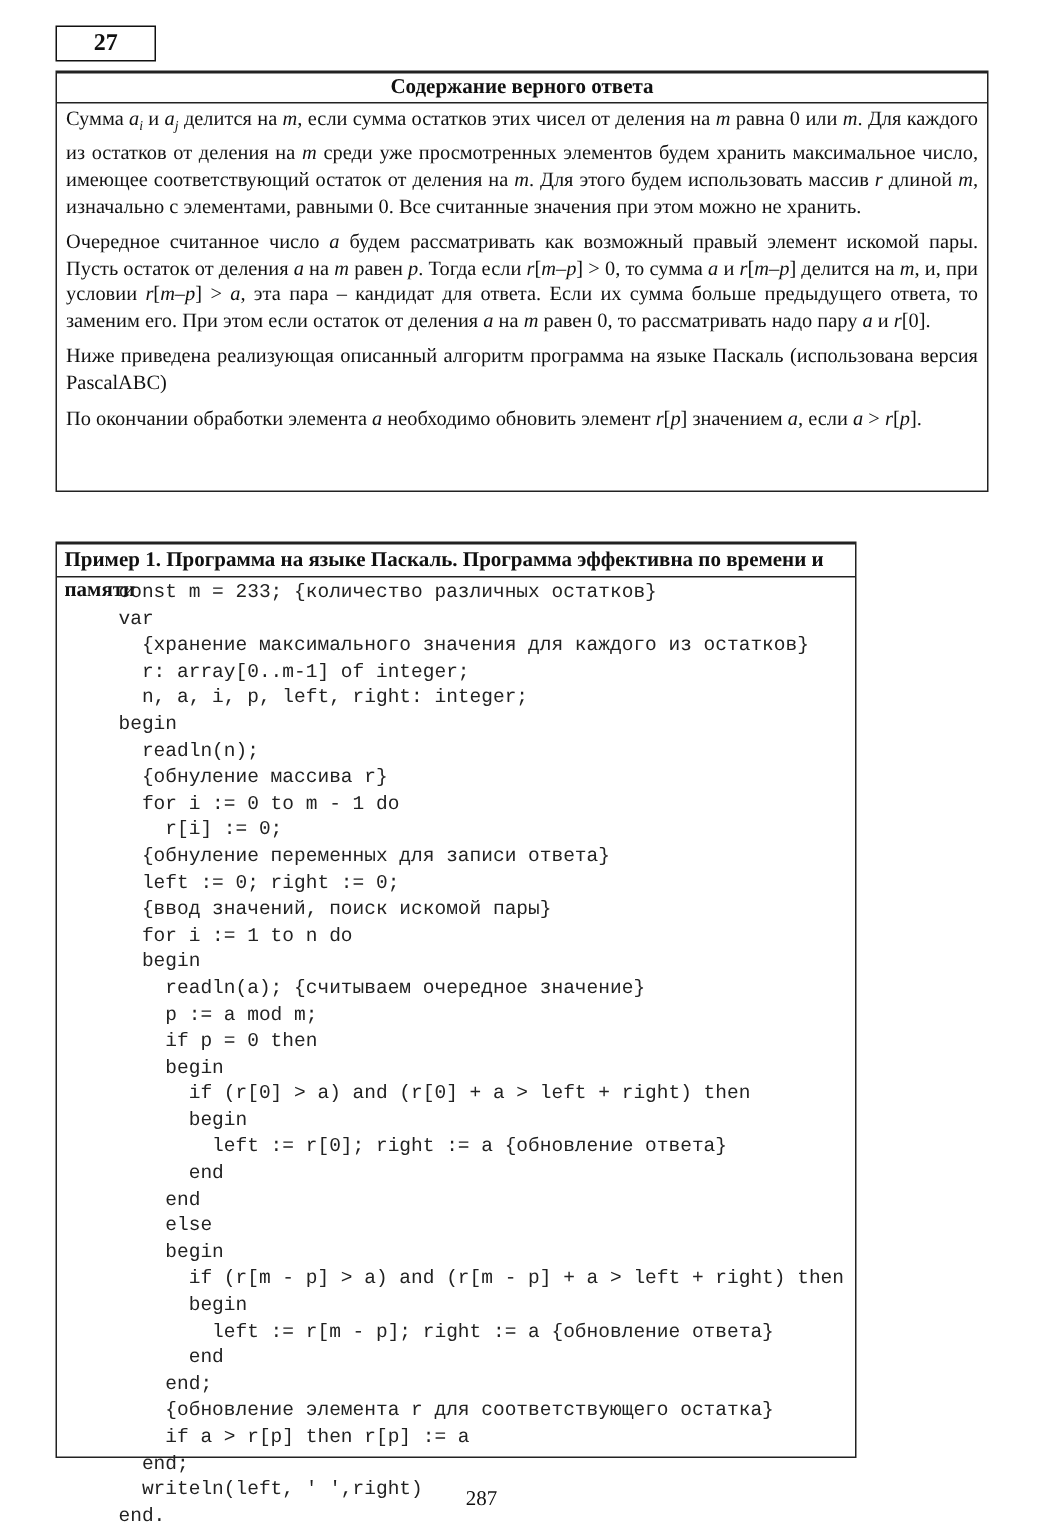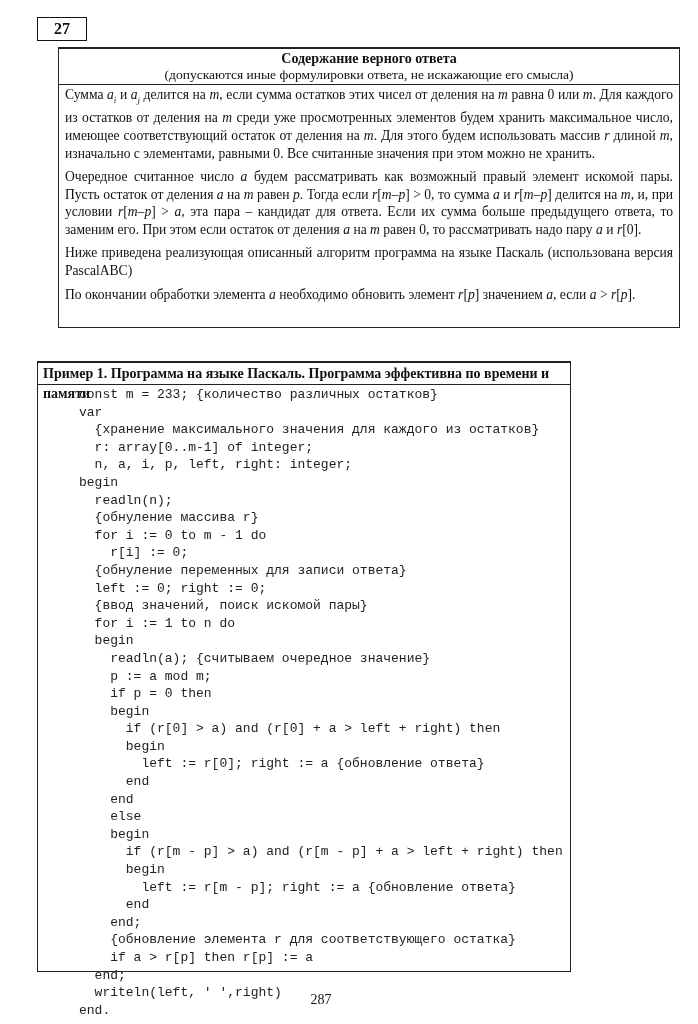--- a/index.html
+++ b/index.html
@@ -1,27 +1,27 @@
 <!DOCTYPE html>
 <html><head>
   <meta charset="utf-8">
   <style>
     html, body { margin: 0; padding: 0; background: #ffffff; }
     body {
       width: 698px; height: 1024px; position: relative; overflow: hidden;
       font-family: "Liberation Serif", serif; color: #111;
     }
     .task-num {
-      position: absolute; left: 37px; top: 17px; width: 50px; height: 24px;
+      position: absolute; left: 37px; top: 17px; width: 67px; height: 24px;
       border: 1.5px solid #111; box-sizing: border-box;
       font-weight: bold; font-size: 16px; text-align: center; line-height: 21px;
     }
     .box1 {
       position: absolute; left: 37px; top: 47px; width: 622px; height: 281px;
-      border: 1px solid #222; border-top: 2px solid #222; box-sizing: border-box; margin-left: 21px;
+      border: 1px solid #222; border-top: 2px solid #222; box-sizing: border-box;
     }
     .box1-head {
       border-bottom: 1px solid #222; text-align: center; padding: 2px 0 1px 0;
     }
     .box1-head .t1 { font-weight: bold; font-size: 14px; line-height: 16px; }
     .box1-head .t2 { font-size: 13.5px; line-height: 16px; }
     .box1-body { padding: 1px 6px 0 6px; font-size: 13.6px; line-height: 17.6px; text-align: justify; }
     .box1-body p { margin: 0 0 6px 0; }
     .box1-body i { font-style: italic; }
     .box2 {
@@ -44,21 +44,20 @@
     }
   </style>
 </head>
 <body>
 
 <div class="task-num"><span>27</span></div>
 
 <div class="box1">
   <div class="box1-head">
     <div class="t1">Содержание верного ответа</div>
-    <div class="t2">(допускаются иные формулировки ответа, не искажающие его смысла)</div>
   </div>
   <div class="box1-body">
     <p>Сумма <i>a<sub style="font-size:9px">i</sub></i> и <i>a<sub style="font-size:9px">j</sub></i> делится на <i>m</i>, если сумма остатков этих чисел от деления на <i>m</i> равна 0 или <i>m</i>. Для каждого из остатков от деления на <i>m</i> среди уже просмотренных элементов будем хранить максимальное число, имеющее соответствующий остаток от деления на <i>m</i>. Для этого будем использовать массив <i>r</i> длиной <i>m</i>, изначально с элементами, равными 0. Все считанные значения при этом можно не хранить.</p>
     <p>Очередное считанное число <i>a</i> будем рассматривать как возможный правый элемент искомой пары. Пусть остаток от деления <i>a</i> на <i>m</i> равен <i>p</i>. Тогда если <i>r</i>[<i>m–p</i>] &gt; 0, то сумма <i>a</i> и <i>r</i>[<i>m–p</i>] делится на <i>m</i>, и, при условии <i>r</i>[<i>m–p</i>] &gt; <i>a</i>, эта пара – кандидат для ответа. Если их сумма больше предыдущего ответа, то заменим его. При этом если остаток от деления <i>a</i> на <i>m</i> равен 0, то рассматривать надо пару <i>a</i> и <i>r</i>[0].</p>
     <p>Ниже приведена реализующая описанный алгоритм программа на языке Паскаль (использована версия PascalABC)</p>
     <p>По окончании обработки элемента <i>a</i> необходимо обновить элемент <i>r</i>[<i>p</i>] значением <i>a</i>, если <i>a</i> &gt; <i>r</i>[<i>p</i>].</p>
   </div>
 </div>
 
 <div class="box2">

